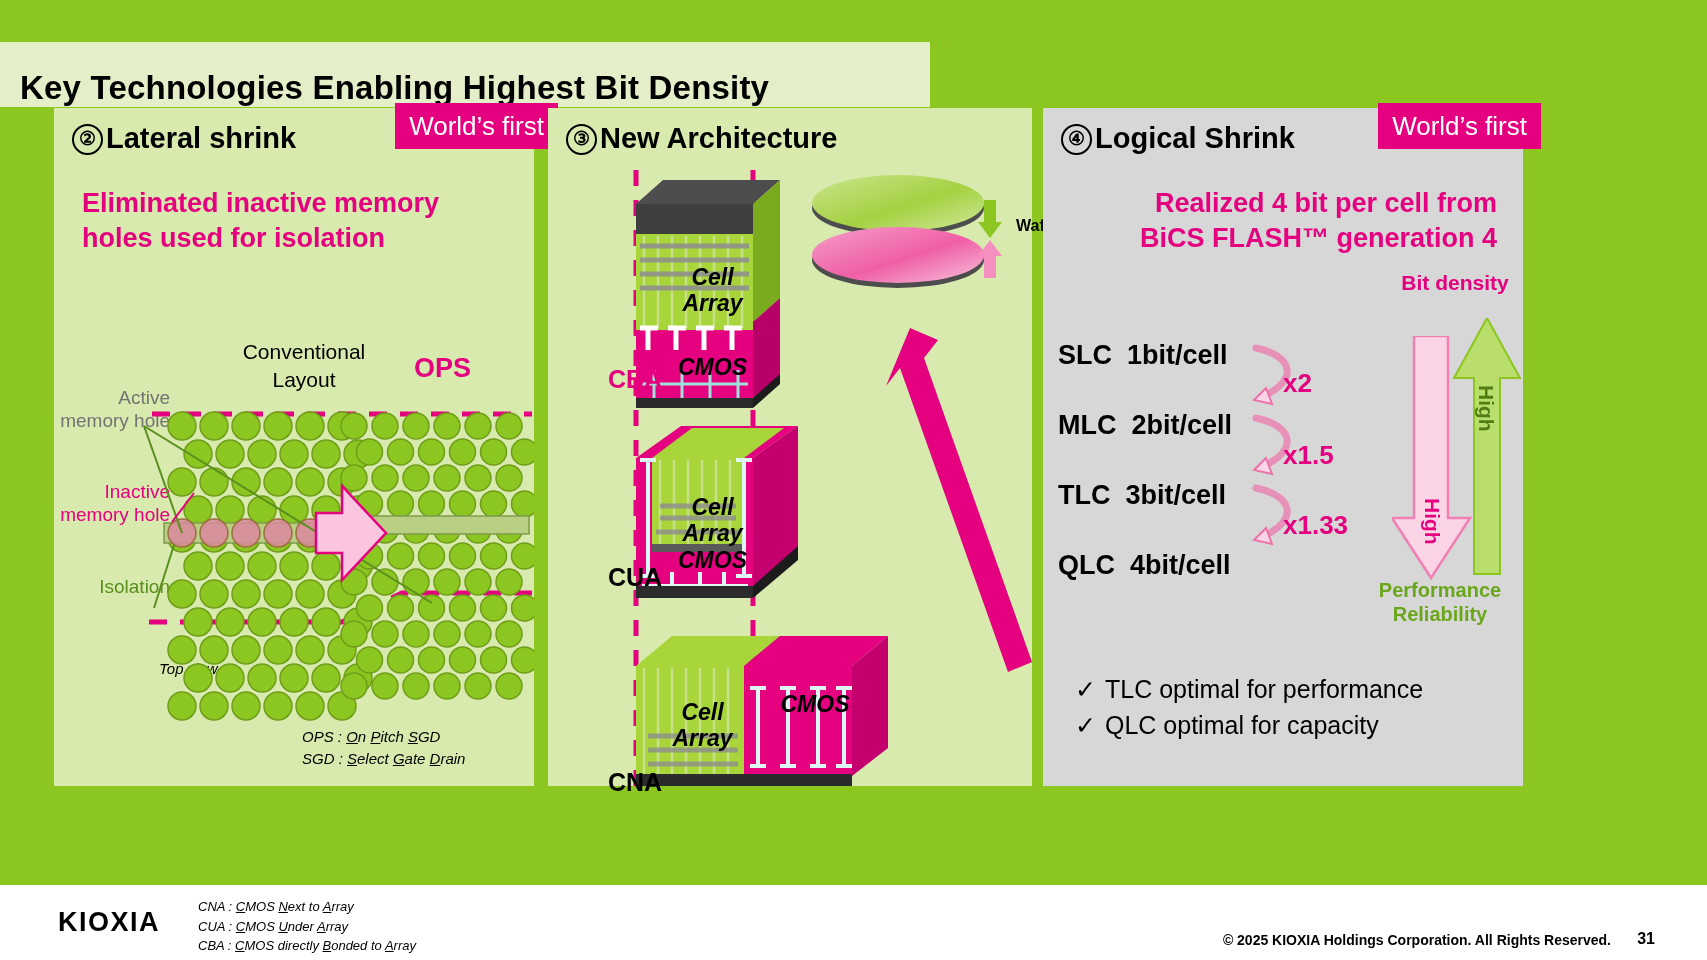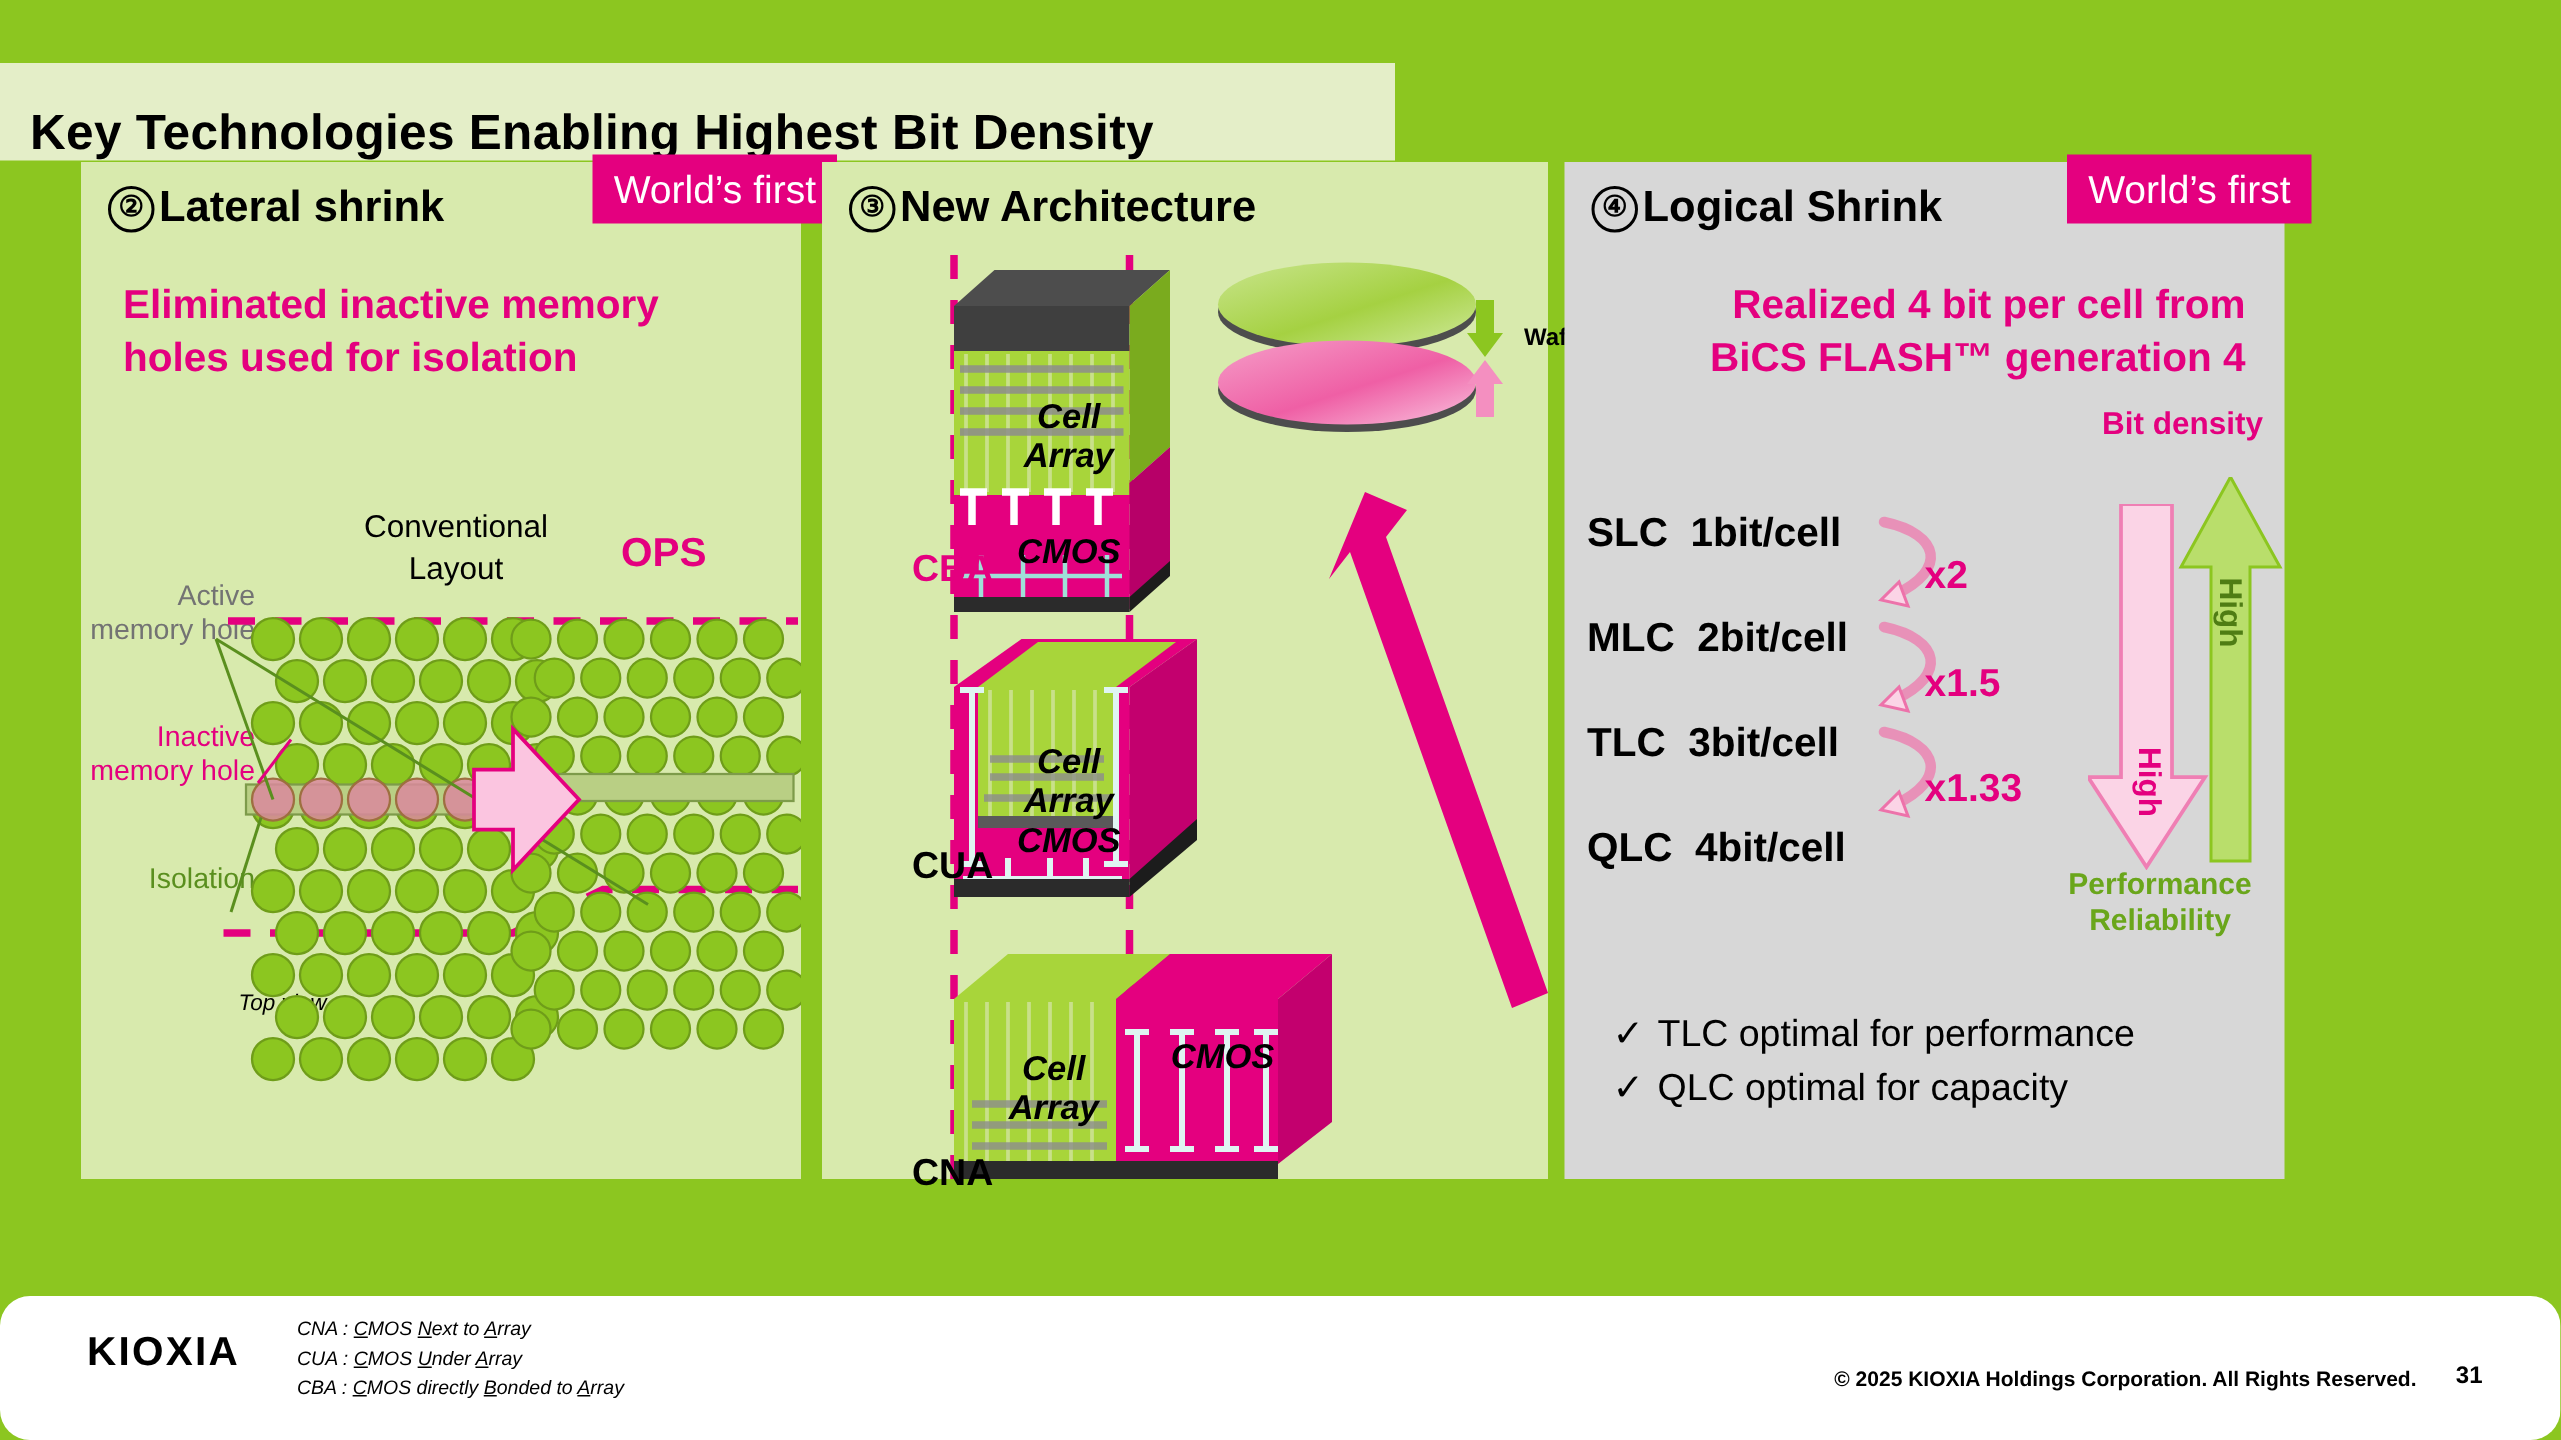--- a/index.html
+++ b/index.html
@@ -84,21 +84,21 @@
   .pr-lbl{position:absolute;left:1350px;top:578px;width:180px;text-align:center;
     font-size:20px;font-weight:bold;color:#6aa61b;line-height:1.22;}
   .vhigh{
     position:absolute;font-size:21px;font-weight:bold;
     writing-mode:vertical-rl;text-orientation:mixed;
   }
   .checks{position:absolute;left:1075px;top:672px;font-size:25px;color:#000;line-height:1.42;}
   .checks .ck{display:inline-block;width:30px;}
 
   
-  .footer{position:absolute;left:0;bottom:0;width:1707px;height:96px;background:#fff;border-radius:20px;}
+  .footer{position:absolute;left:0;bottom:0;width:1707px;height:75px;background:#fff;}
   .kioxia{position:absolute;left:58px;top:22px;font-size:27px;font-weight:bold;
     letter-spacing:1.5px;color:#000;}
   .footnotes{position:absolute;left:198px;top:12px;font-size:13px;font-style:italic;color:#000;
     line-height:1.5;}
   .copyright{position:absolute;right:96px;top:47px;font-size:14px;font-weight:bold;color:#000;}
   .pagenum{position:absolute;right:52px;top:45px;font-size:16px;font-weight:bold;color:#000;}
 </style>
 </head>
 <body>
 
@@ -116,20 +116,24 @@
       <div class="worlds-first">World’s first</div>
     </div>
     <div class="lead" style="width:420px;">Eliminated inactive memory holes used for isolation</div>
 
     <div class="conv-label">Conventional Layout</div>
     <div class="ops-label">OPS</div>
     <div class="lbl-active">Active memory hole</div>
     <div class="lbl-inactive">Inactive memory hole</div>
     <div class="lbl-isolation">Isolation</div>
     <div class="topview">Top view</div>
+    <div class="legend-ops">
+      <div>OPS : <u>O</u>n <u>P</u>itch <u>S</u>GD</div>
+      <div>SGD : <u>S</u>elect <u>G</u>ate <u>D</u>rain</div>
+    </div>
 
     <svg class="dot-svg" width="480" height="678">
       <defs>
         <g id="dotrow"></g>
       </defs>
 
       <path d="M 98 306 L 478 306" stroke="#e4007f" stroke-width="5" stroke-dasharray="18,13" fill="none"></path>
       <path d="M 95 514 L 288 514 L 348 485 L 478 485" stroke="#e4007f" stroke-width="5" stroke-dasharray="18,13" fill="none"></path>
 
       <g id="left-dots" fill="#8cc620" stroke="#6f9d19" stroke-width="1.5">

